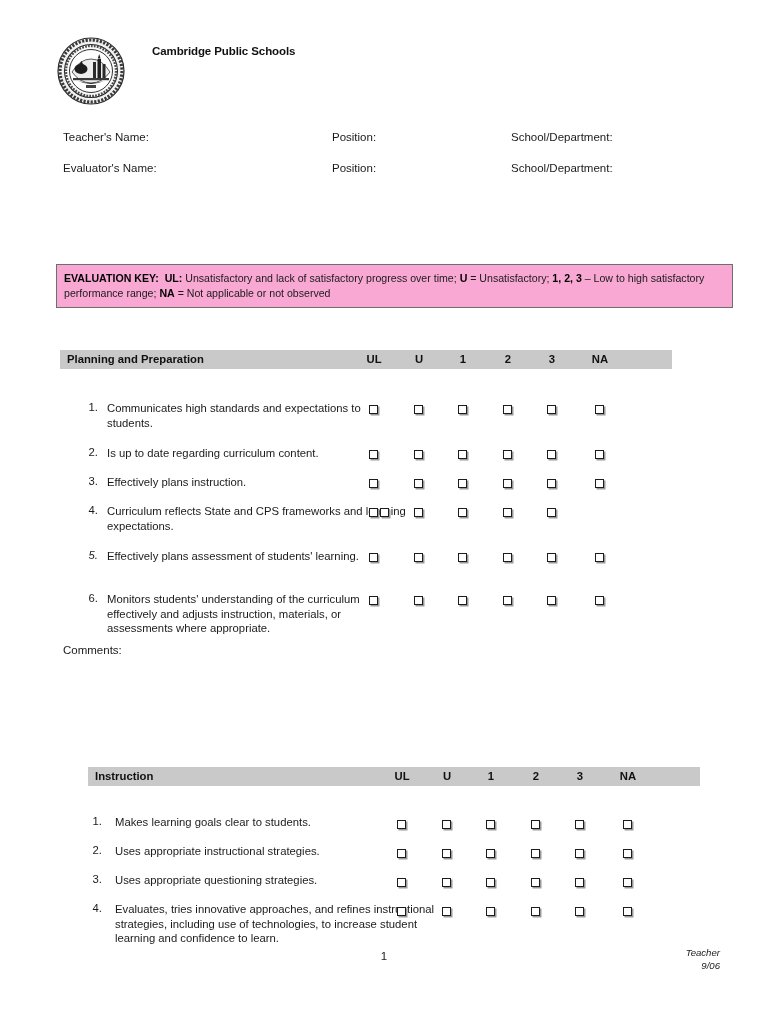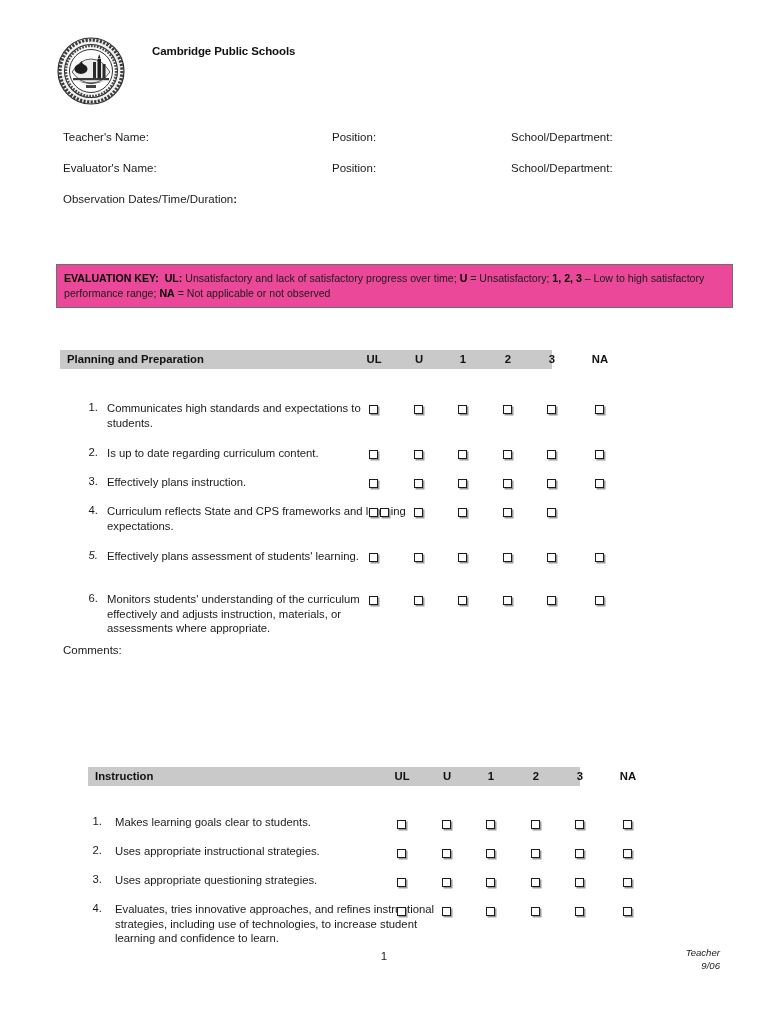--- a/index.html
+++ b/index.html
@@ -83,39 +83,39 @@
     position: absolute;
     left: 56px;
     top: 264px;
     width: 677px;
     border: 1px solid #6e6e6e;
     box-sizing: border-box;
     padding: 6px 7px 6px 7px;
     font-size: 10.6px;
     line-height: 15px;
     color: #1a1a1a;
-    background: #ec4899;
+    background: #f9a8d4;
   }
   .key-box b { font-weight: bold; color: #000; }
 
   
   .section-heading {
     position: absolute;
     font-size: 11.5px;
     font-weight: bold;
     letter-spacing: 0.1px;
     color: #0d0d0d;
     margin-top: 36px;
   }
 
   
   .tbl {
     position: absolute;
     left: 60px;
-    width: 492px;
+    width: 612px;
   }
   .tbl-head {
     position: relative;
     height: 19px;
     background: #c9c9c9;
   }
   .tbl-head .title {
     position: absolute;
     left: 7px;
     top: 3px;
@@ -225,23 +225,20 @@
     <div class="field-row">
       <span class="f-col1">Teacher's Name:</span>
       <span class="f-col2">Position:</span>
       <span class="f-col3">School/Department:</span>
     </div>
     <div class="field-row">
       <span class="f-col1">Evaluator's Name:</span>
       <span class="f-col2">Position:</span>
       <span class="f-col3">School/Department:</span>
     </div>
-    <div class="field-row obs">
-      <span class="obs-label"><span>Observation Dates/Time/Duration</span><b>:</b></span>
-    </div>
   </div>
 
   <div class="key-box">
     <b>EVALUATION KEY:</b>&nbsp;
     <b>UL:</b><span> Unsatisfactory and lack of satisfactory progress over time; </span><b>U</b><span> = Unsatisfactory; </span><b>1, 2, 3</b><span> – Low to high satisfactory performance range; </span><b>NA</b><span> = Not applicable or not observed</span>
   </div>
 
   <div class="section-heading" style="left:63px; top:323px;">CURRICULUM AND INSTRUCTION</div>
 
   <div id="tables-host">

